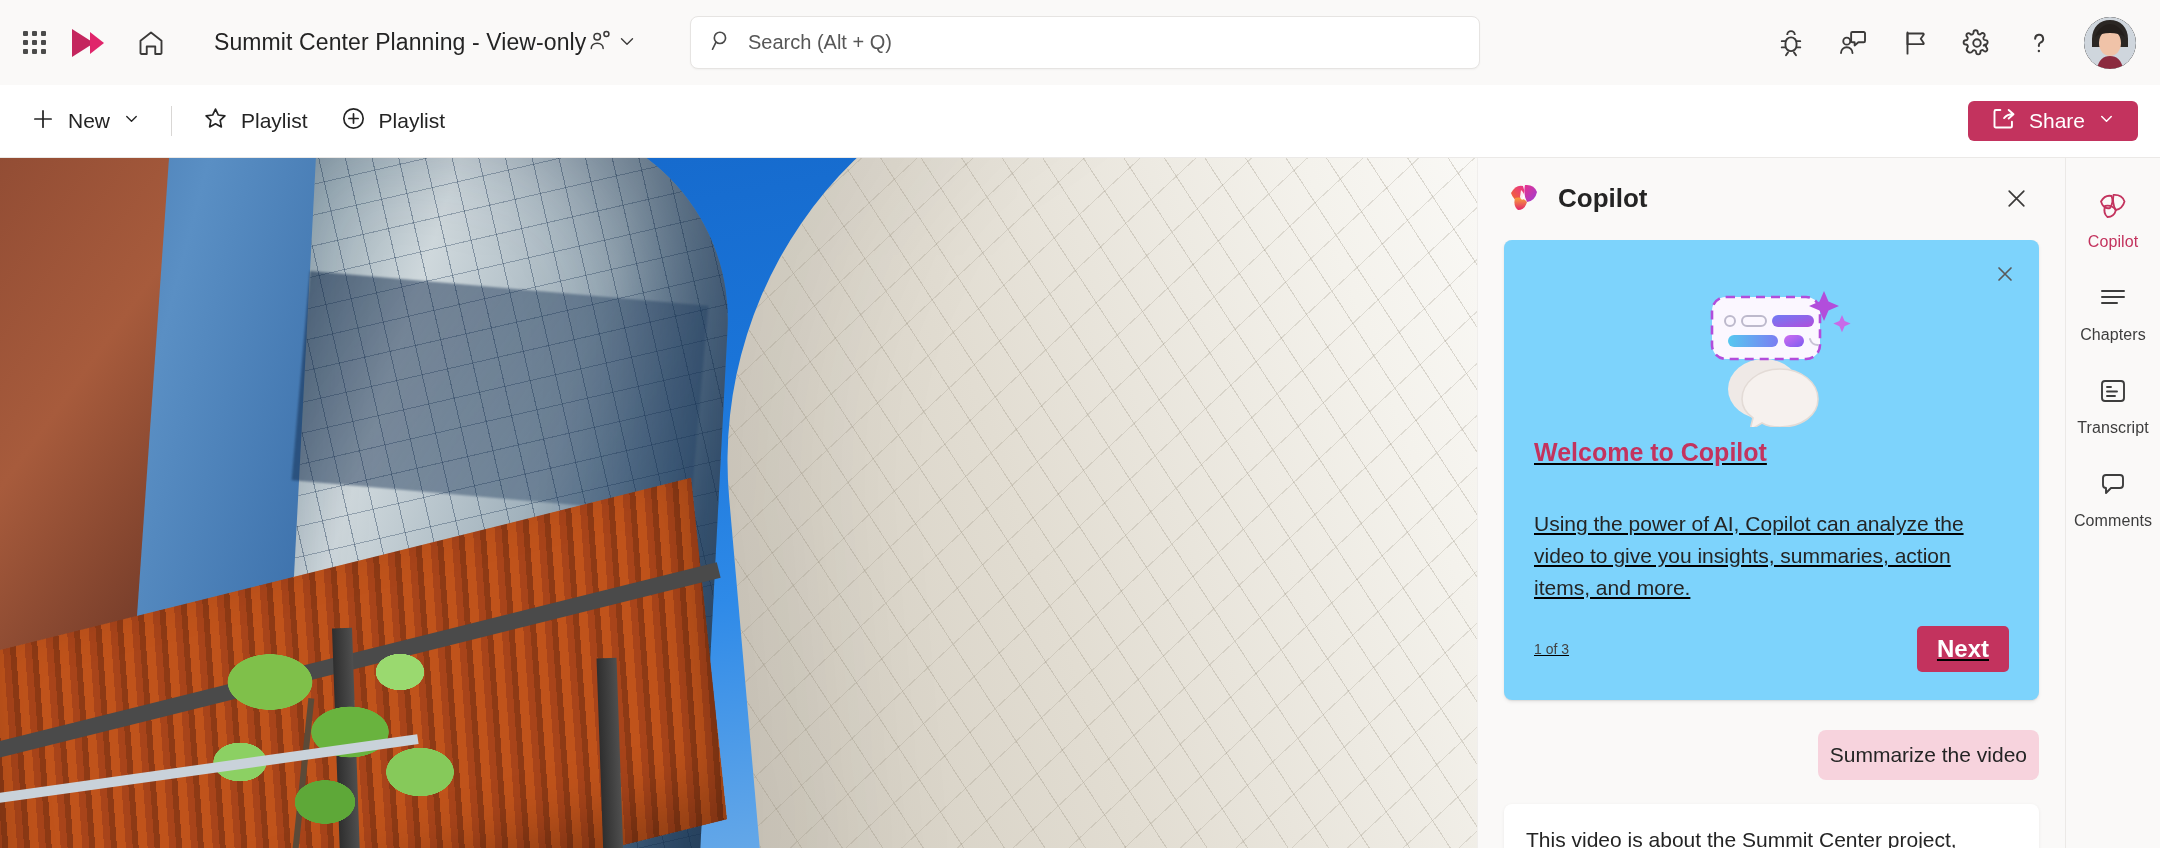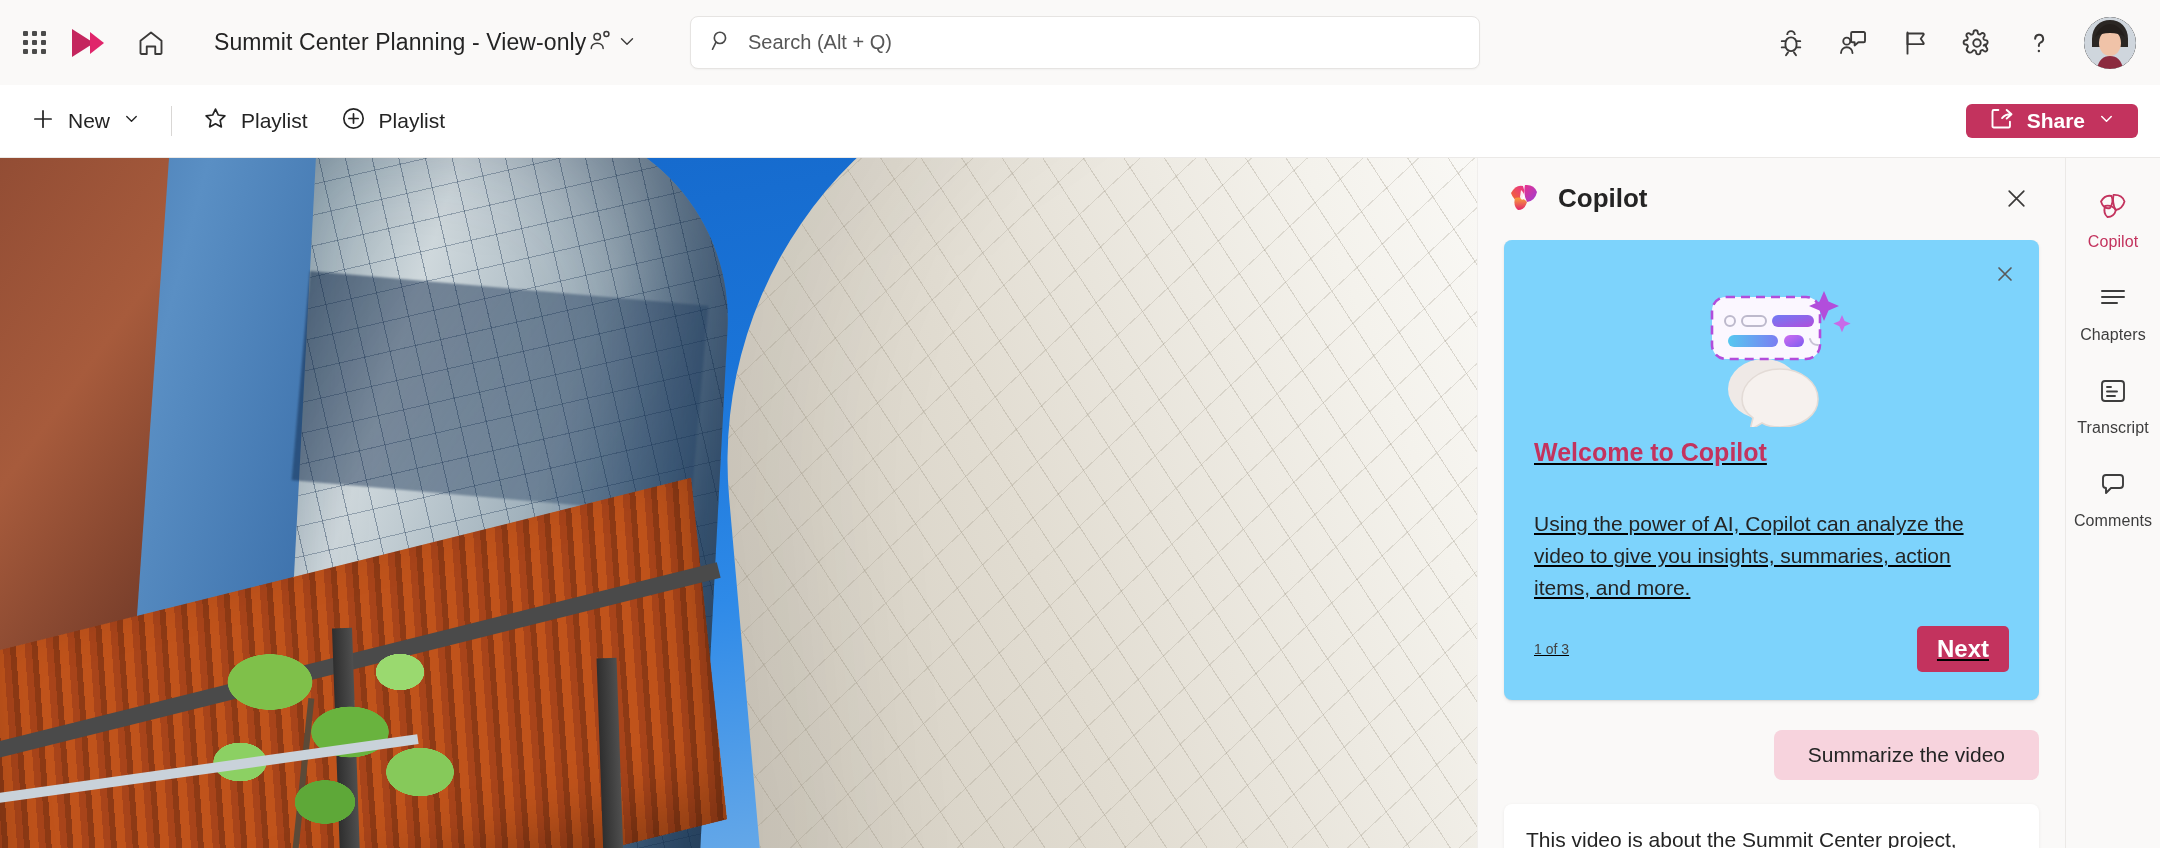--- a/index.html
+++ b/index.html
@@ -92,22 +92,22 @@
   }
   .cmd-item {
     display: flex; align-items: center; gap: 12px;
     height: 48px; padding: 0 16px; border-radius: 4px;
     cursor: pointer; color: #242424; font-size: 21px; white-space: nowrap;
   }
   .cmd-sep { width: 1px; height: 30px; background: #d9d7d5; margin: 0 14px; }
   .cmd-spacer { flex: 1 1 auto; }
   .share-btn {
     display: flex; align-items: center; gap: 12px;
-    height: 34px; padding: 0 22px; border-radius: 6px;
-    background: #c3335e; color: #fff; font-size: 21px; font-weight: 700;
+    height: 40px; padding: 0 22px; border-radius: 6px;
+    background: #c3335e; color: #fff; font-size: 21px; font-weight: 400;
     cursor: pointer; border: 0;
     font-family: "Liberation Sans", sans-serif;
   }
 
   
   .body-row { display: flex; height: 690px; }
 
   
   .player {
     width: 1477px; height: 690px; position: relative; overflow: hidden;
@@ -254,21 +254,21 @@
   .next-btn {
     margin-left: auto; background: #c3335e; color: #fff;
     border: 0; border-radius: 5px; padding: 9px 20px;
     font-size: 24px; font-weight: 600; cursor: pointer;
     font-family: "Liberation Sans", sans-serif;
   }
 
   .chat-row-user { display: flex; justify-content: flex-end; margin-top: 30px; }
   .bubble-user {
     background: #f7d3dd; color: #242424; border-radius: 8px;
-    padding: 13px 34px; font-size: 21px; max-width: 460px;
+    padding: 13px 12px; font-size: 21px; max-width: 460px;
   }
   .chat-row-bot { display: flex; margin-top: 24px; }
   .bubble-bot {
     background: #ffffff; color: #242424; border-radius: 8px;
     padding: 20px 22px 8px 22px; font-size: 21px; line-height: 32px;
     width: 100%;
     box-shadow: 0 1.6px 3.6px rgba(0,0,0,.07);
   }
 
   

